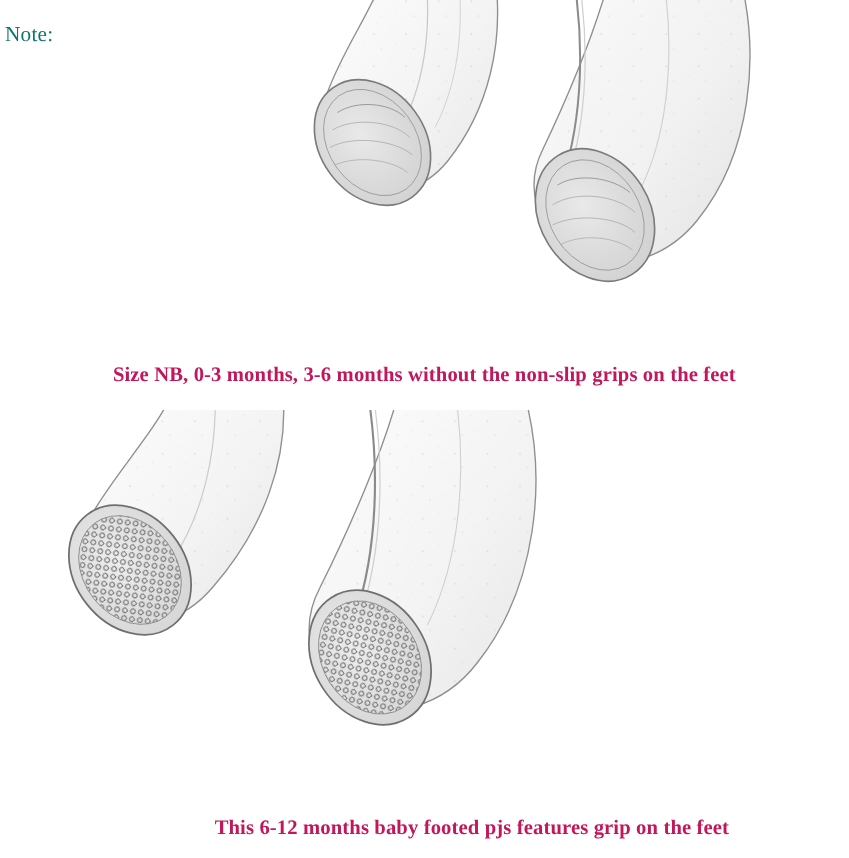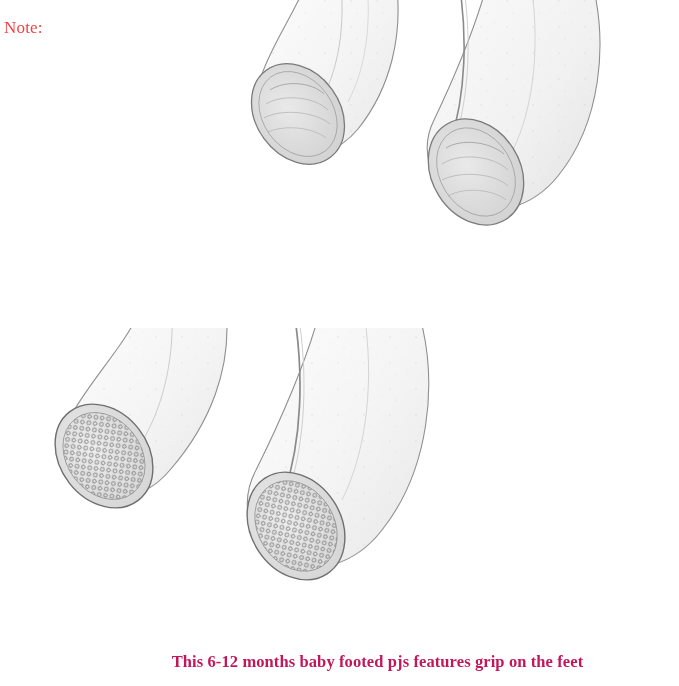--- a/index.html
+++ b/index.html
@@ -17,21 +17,21 @@
   .page {
     position: relative;
     width: 679px;
     height: 686px;
   }
   .note-label {
     position: absolute;
     left: 4px;
     top: 18px;
     font-size: 17px;
-    color: #ef4444;
+    color: #0f766e;
     font-family: "Liberation Serif", serif;
     letter-spacing: 0.2px;
   }
   .caption {
     position: absolute;
     width: 100%;
     text-align: center;
     color: #c2185b;
     font-family: "Liberation Serif", serif;
     font-weight: bold;
@@ -119,20 +119,21 @@
 
       <ellipse cx="286" cy="178" rx="44" ry="56" transform="rotate(-32 286 178)" fill="url(#soleA)" stroke="#7a7a7a" stroke-width="1.3"></ellipse>
       <ellipse cx="286" cy="178" rx="36" ry="47" transform="rotate(-32 286 178)" fill="none" stroke="#9b9b9b" stroke-width="0.7"></ellipse>
       <path d="M256 154 C272 144 300 148 314 160" fill="none" stroke="#9a9a9a" stroke-width="0.8"></path>
       <path d="M252 170 C270 158 304 162 318 176" fill="none" stroke="#a5a5a5" stroke-width="0.6"></path>
       <path d="M252 186 C272 176 306 180 318 192" fill="none" stroke="#a5a5a5" stroke-width="0.6"></path>
       <path d="M258 202 C276 192 304 196 316 206" fill="none" stroke="#aaaaaa" stroke-width="0.6"></path>
     </svg>
   </div>
 
+  <div class="caption caption-top">Size NB, 0-3 months, 3-6 months without the non-slip grips on the feet</div>
 
   <div class="photo photo-bottom">
     <svg width="520" height="310" viewBox="0 0 520 310" xmlns="http://www.w3.org/2000/svg">
       <defs>
         <linearGradient id="fabC" x1="0" y1="0" x2="1" y2="1">
           <stop offset="0%" stop-color="#fdfdfd"></stop>
           <stop offset="55%" stop-color="#f4f4f4"></stop>
           <stop offset="100%" stop-color="#e7e7e7"></stop>
         </linearGradient>
         <radialGradient id="soleB" cx="45%" cy="40%" r="70%">

